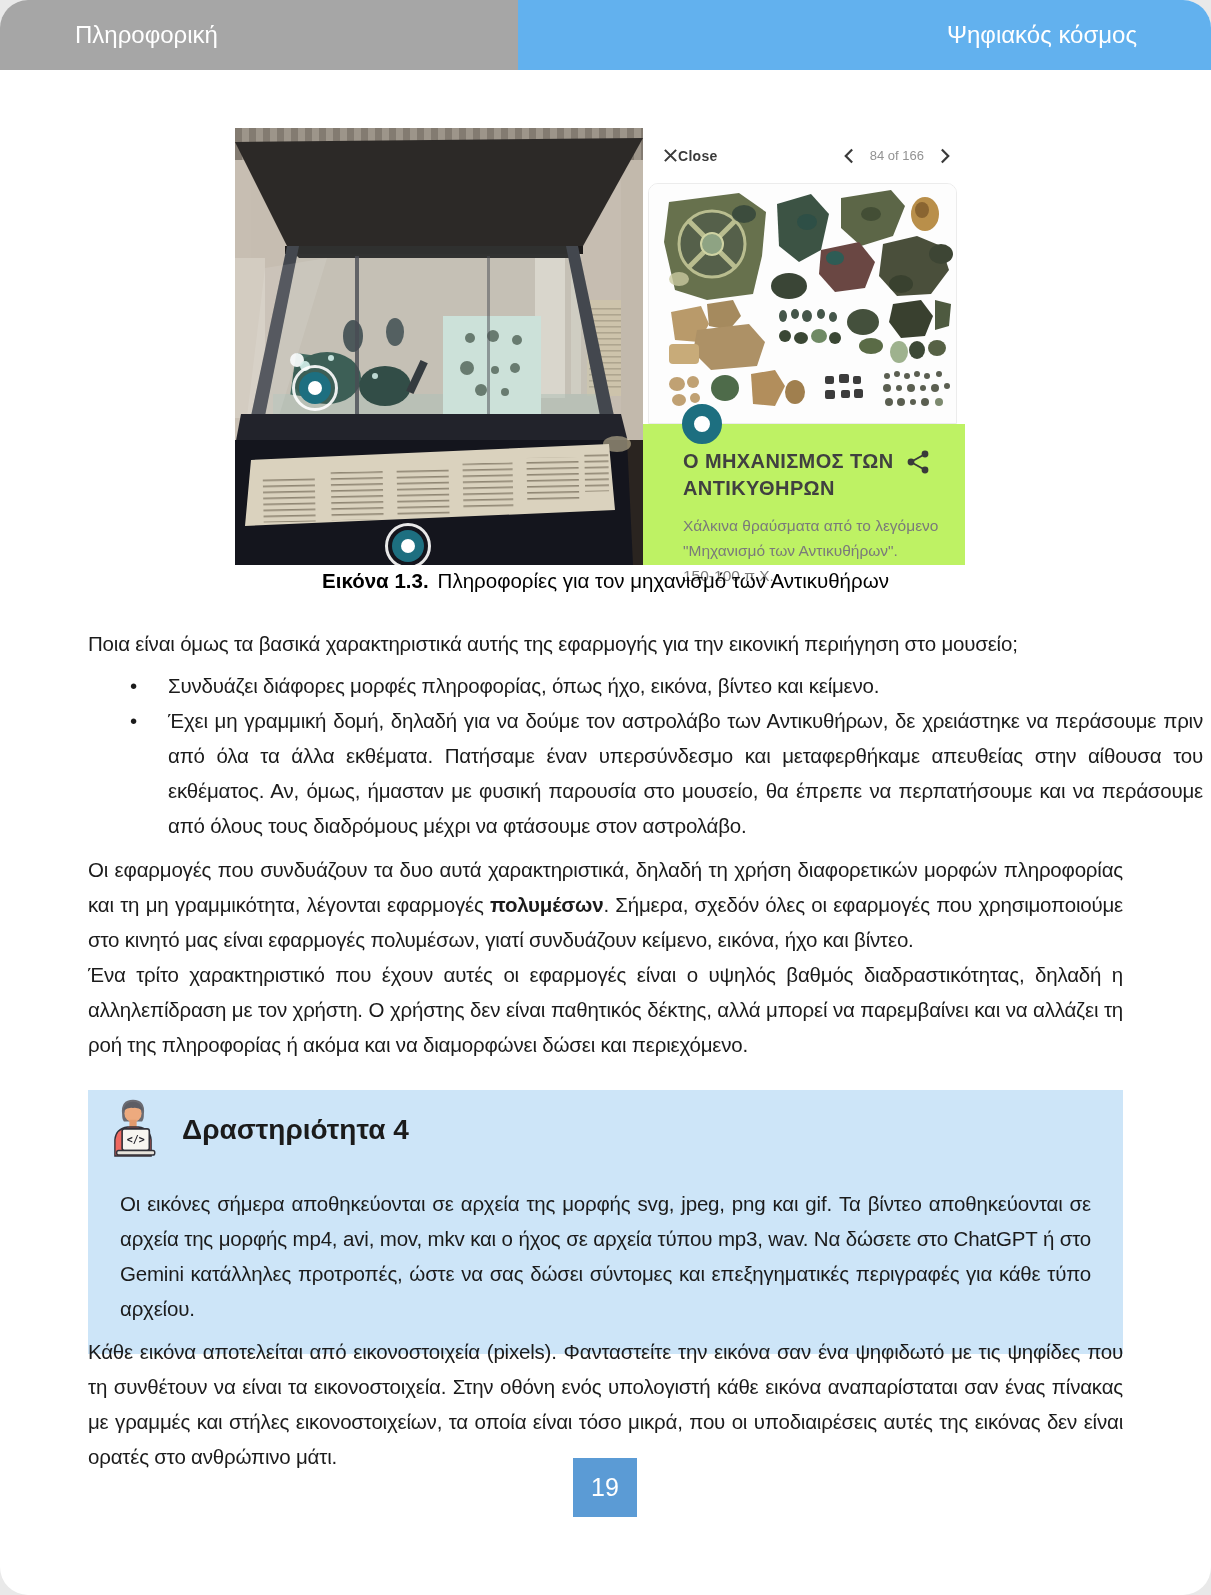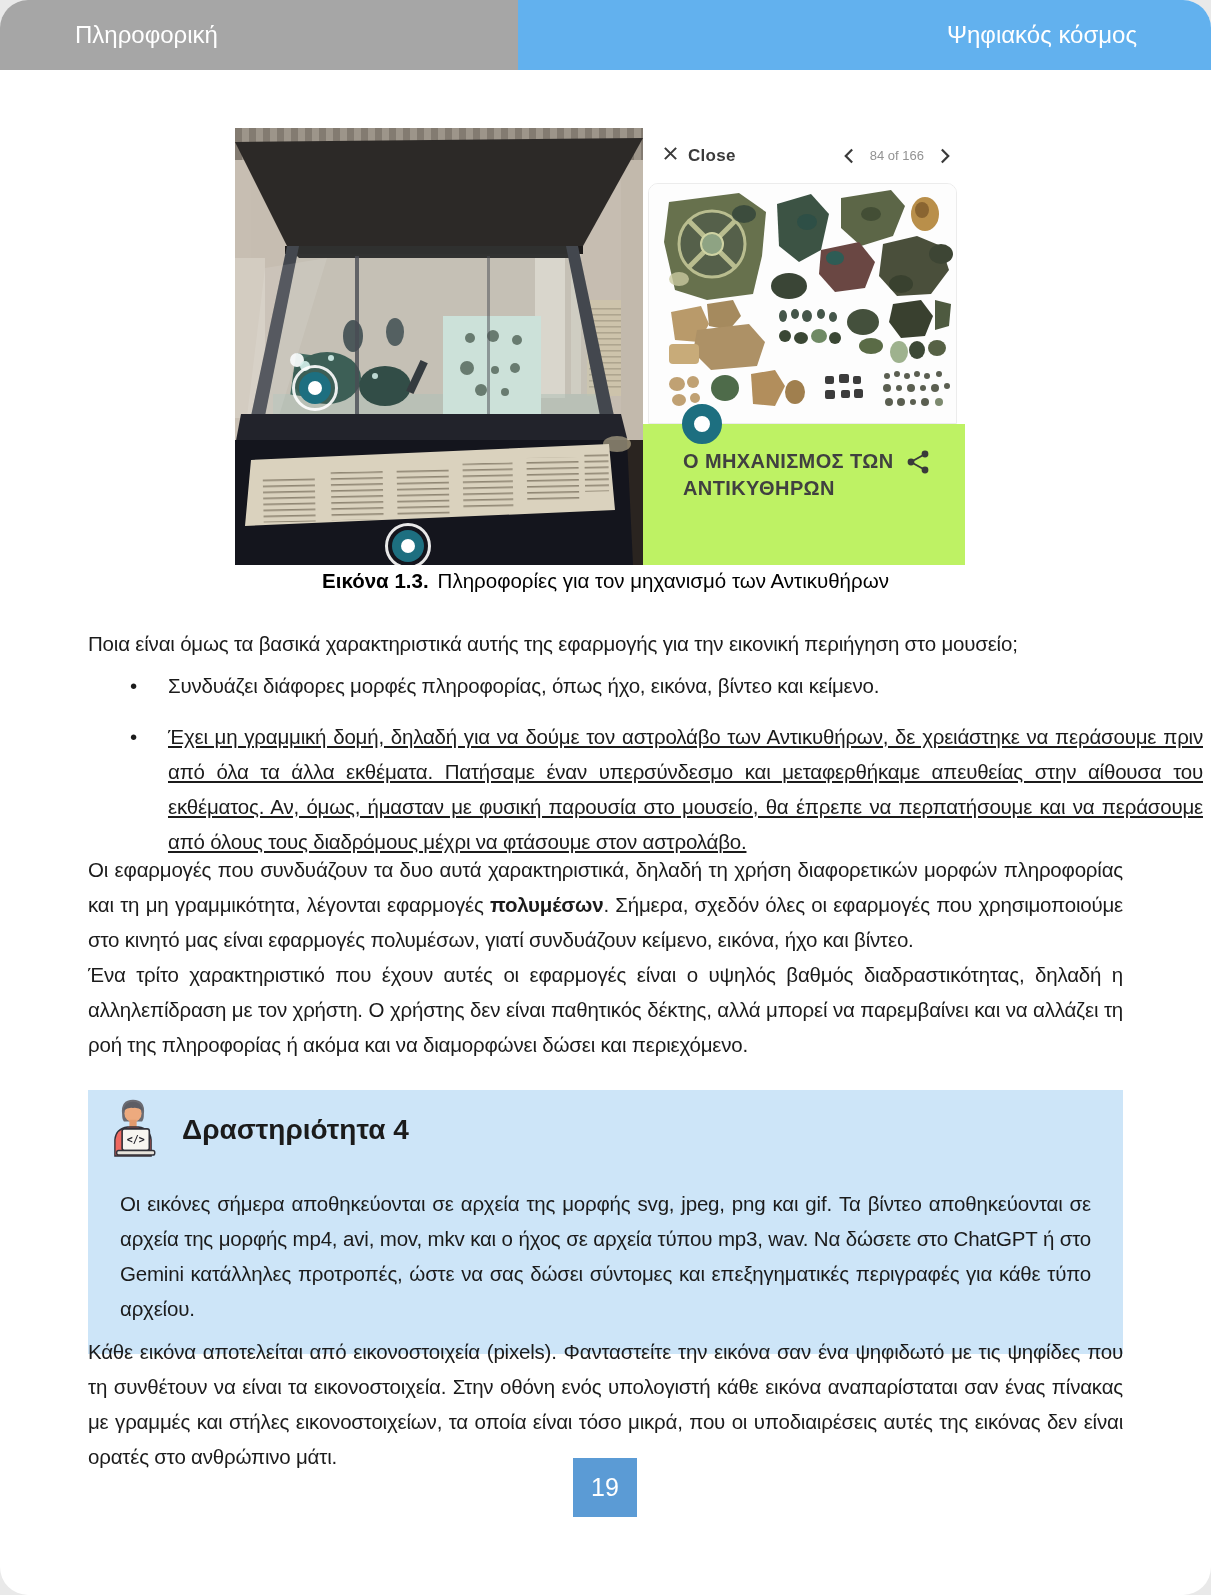--- a/index.html
+++ b/index.html
@@ -18,21 +18,21 @@
 
   
   .figure { position:absolute; left:235px; top:128px; width:730px; height:437px; display:flex; }
   .photo  { position:relative; width:408px; height:437px; overflow:hidden; background:#c7beb2; }
   .photo svg { display:block; }
 
   .viewer { position:relative; width:322px; height:437px; background:#fff; }
   .viewer-header { position:absolute; top:0; left:0; right:0; height:55px; display:flex;
                    align-items:center; justify-content:space-between; padding:0 14px 0 20px;
                    box-sizing:border-box; background:#fff; }
-  .close-btn { display:flex; gap:10px; font-size:17px; font-weight:700;
+  .close-btn { display:flex; font-size:14px; font-weight:700;
                color:#3a3a3a; letter-spacing:.3px; cursor:pointer; }
   .nav { display:flex; align-items:center; gap:16px; }
   .counter { font-size:13px; color:#929292; }
   .chev { display:flex; cursor:pointer; }
 
   .fragments-card { position:absolute; top:55px; left:5px; right:8px; height:241px;
                     background:#fff; border:1px solid #ececec; border-radius:10px 10px 0 0;
                     overflow:hidden; box-sizing:border-box; }
   .donut { position:absolute; left:39px; top:276px; width:40px; height:40px; border-radius:50%;
            background:#fff; border:12px solid #1d6f80; box-sizing:border-box; z-index:3; cursor:pointer; }
@@ -52,21 +52,21 @@
   .txt p { margin:0; }
   .justify { text-align:justify; }
 
   .block-intro   { top:626px; }
   .block-bullets { top:668px; }
   .block-para2   { top:852px; }
   .block-pixels  { top:1334px; }
 
   .bullets { list-style:none; margin:0; padding:0 0 0 80px; }
   .bullets li { position:relative; text-align:justify; }
-  .bullets li + li { margin-top:16px;text-decoration:underline; }
+  .bullets li + li { margin-top:0px; }
   .bullets li::before { content:"\2022"; position:absolute; left:-38px; top:0; }
 
   
   .activity { position:absolute; top:1090px; left:88px; width:1035px; background:#cde5f8;
               padding:0 16px 12px 16px; box-sizing:border-box; }
   .activity-head { position:relative; height:80px; }
   .activity-icon { position:absolute; left:0px; top:5px; }
   .activity-title { position:absolute; left:78px; top:24px; font-size:28px; font-weight:700; color:#1b1b1b; }
   .activity p { margin:16px; text-align:justify; font-size:20.5px; line-height:35px; letter-spacing:-0.2px; }
 
@@ -287,20 +287,25 @@
         </svg>
       </div>
 
       <div class="donut"></div>
 
       <div class="viewer-info">
         <div class="info-title">
           <span>Ο ΜΗΧΑΝΙΣΜΟΣ ΤΩΝ</span><br>
           <span>ΑΝΤΙΚΥΘΗΡΩΝ</span>
         </div>
+        <div class="info-desc">
+          <span>Χάλκινα θραύσματα από το λεγόμενο</span><br>
+          <span>"Μηχανισμό των Αντικυθήρων".</span><br>
+          <span>150-100 π.Χ.</span>
+        </div>
       </div>
       <div class="share">
         <svg width="26" height="28" viewBox="0 0 26 28">
           <circle cx="20" cy="6" r="3.4" fill="#3a3a3a"></circle>
           <circle cx="6" cy="14" r="3.4" fill="#3a3a3a"></circle>
           <circle cx="20" cy="22" r="3.4" fill="#3a3a3a"></circle>
           <line x1="8.5" y1="12.5" x2="17.5" y2="7.5" stroke="#3a3a3a" stroke-width="2"></line>
           <line x1="8.5" y1="15.5" x2="17.5" y2="20.5" stroke="#3a3a3a" stroke-width="2"></line>
         </svg>
       </div>

